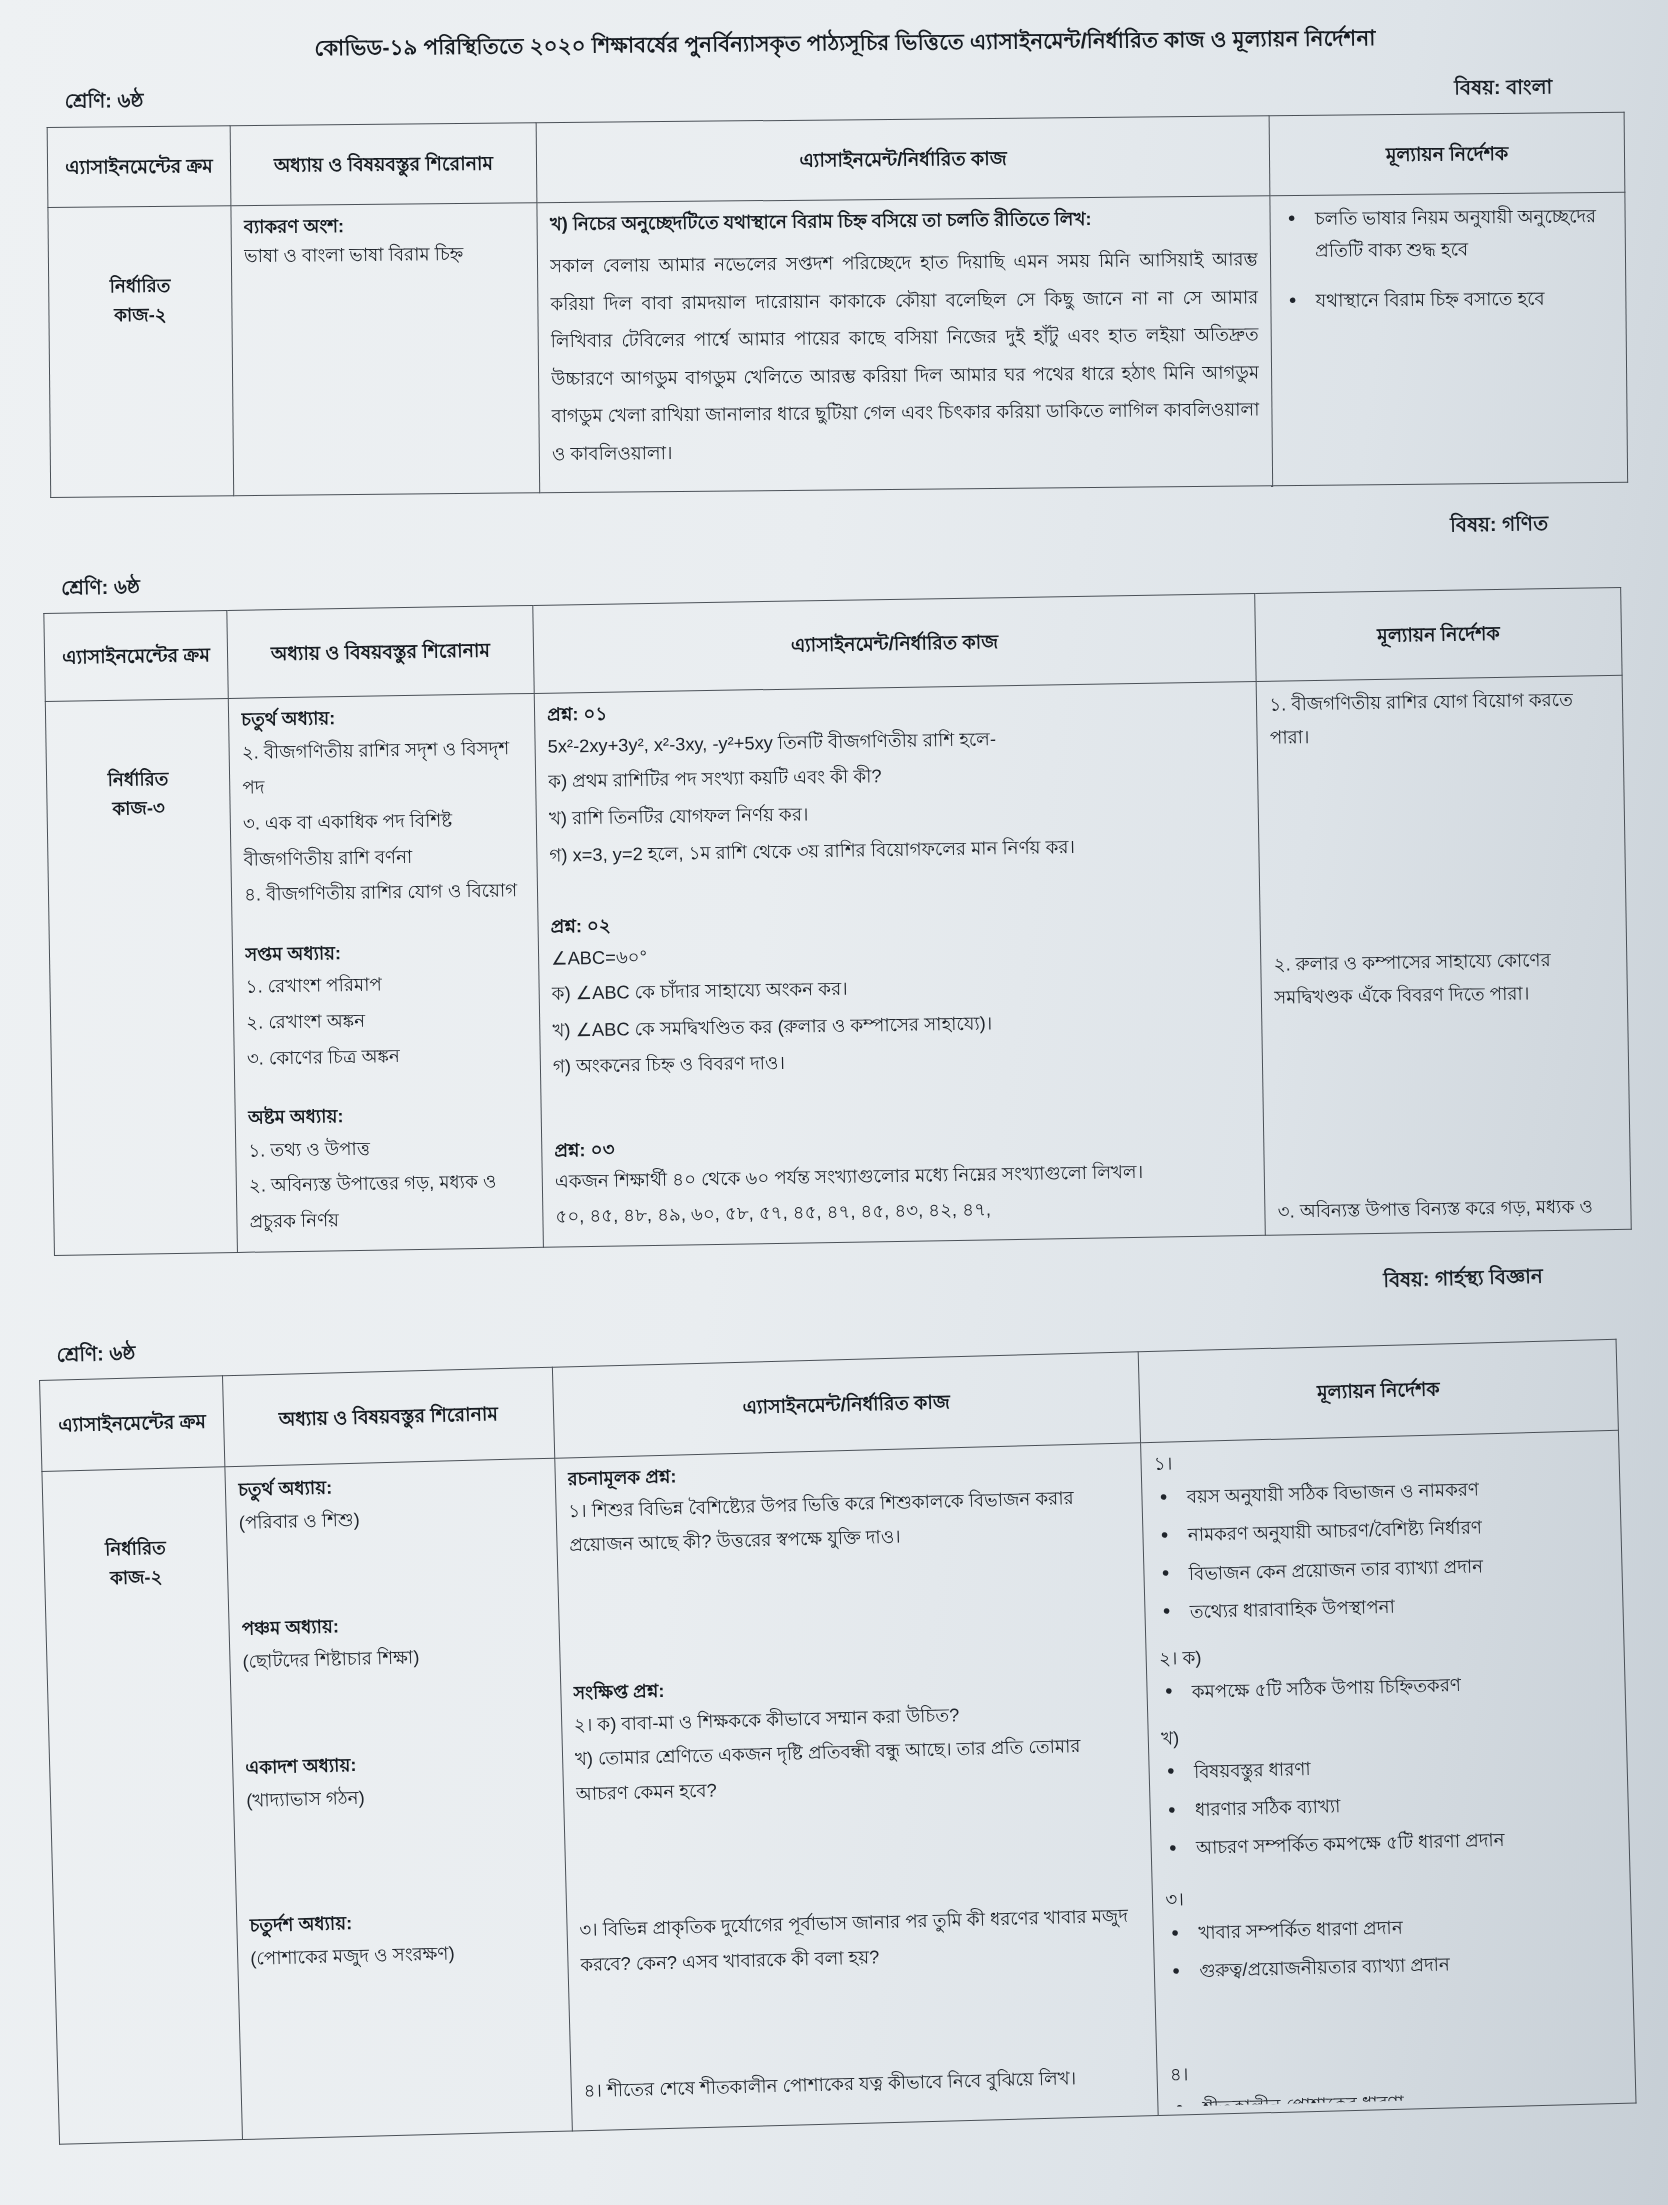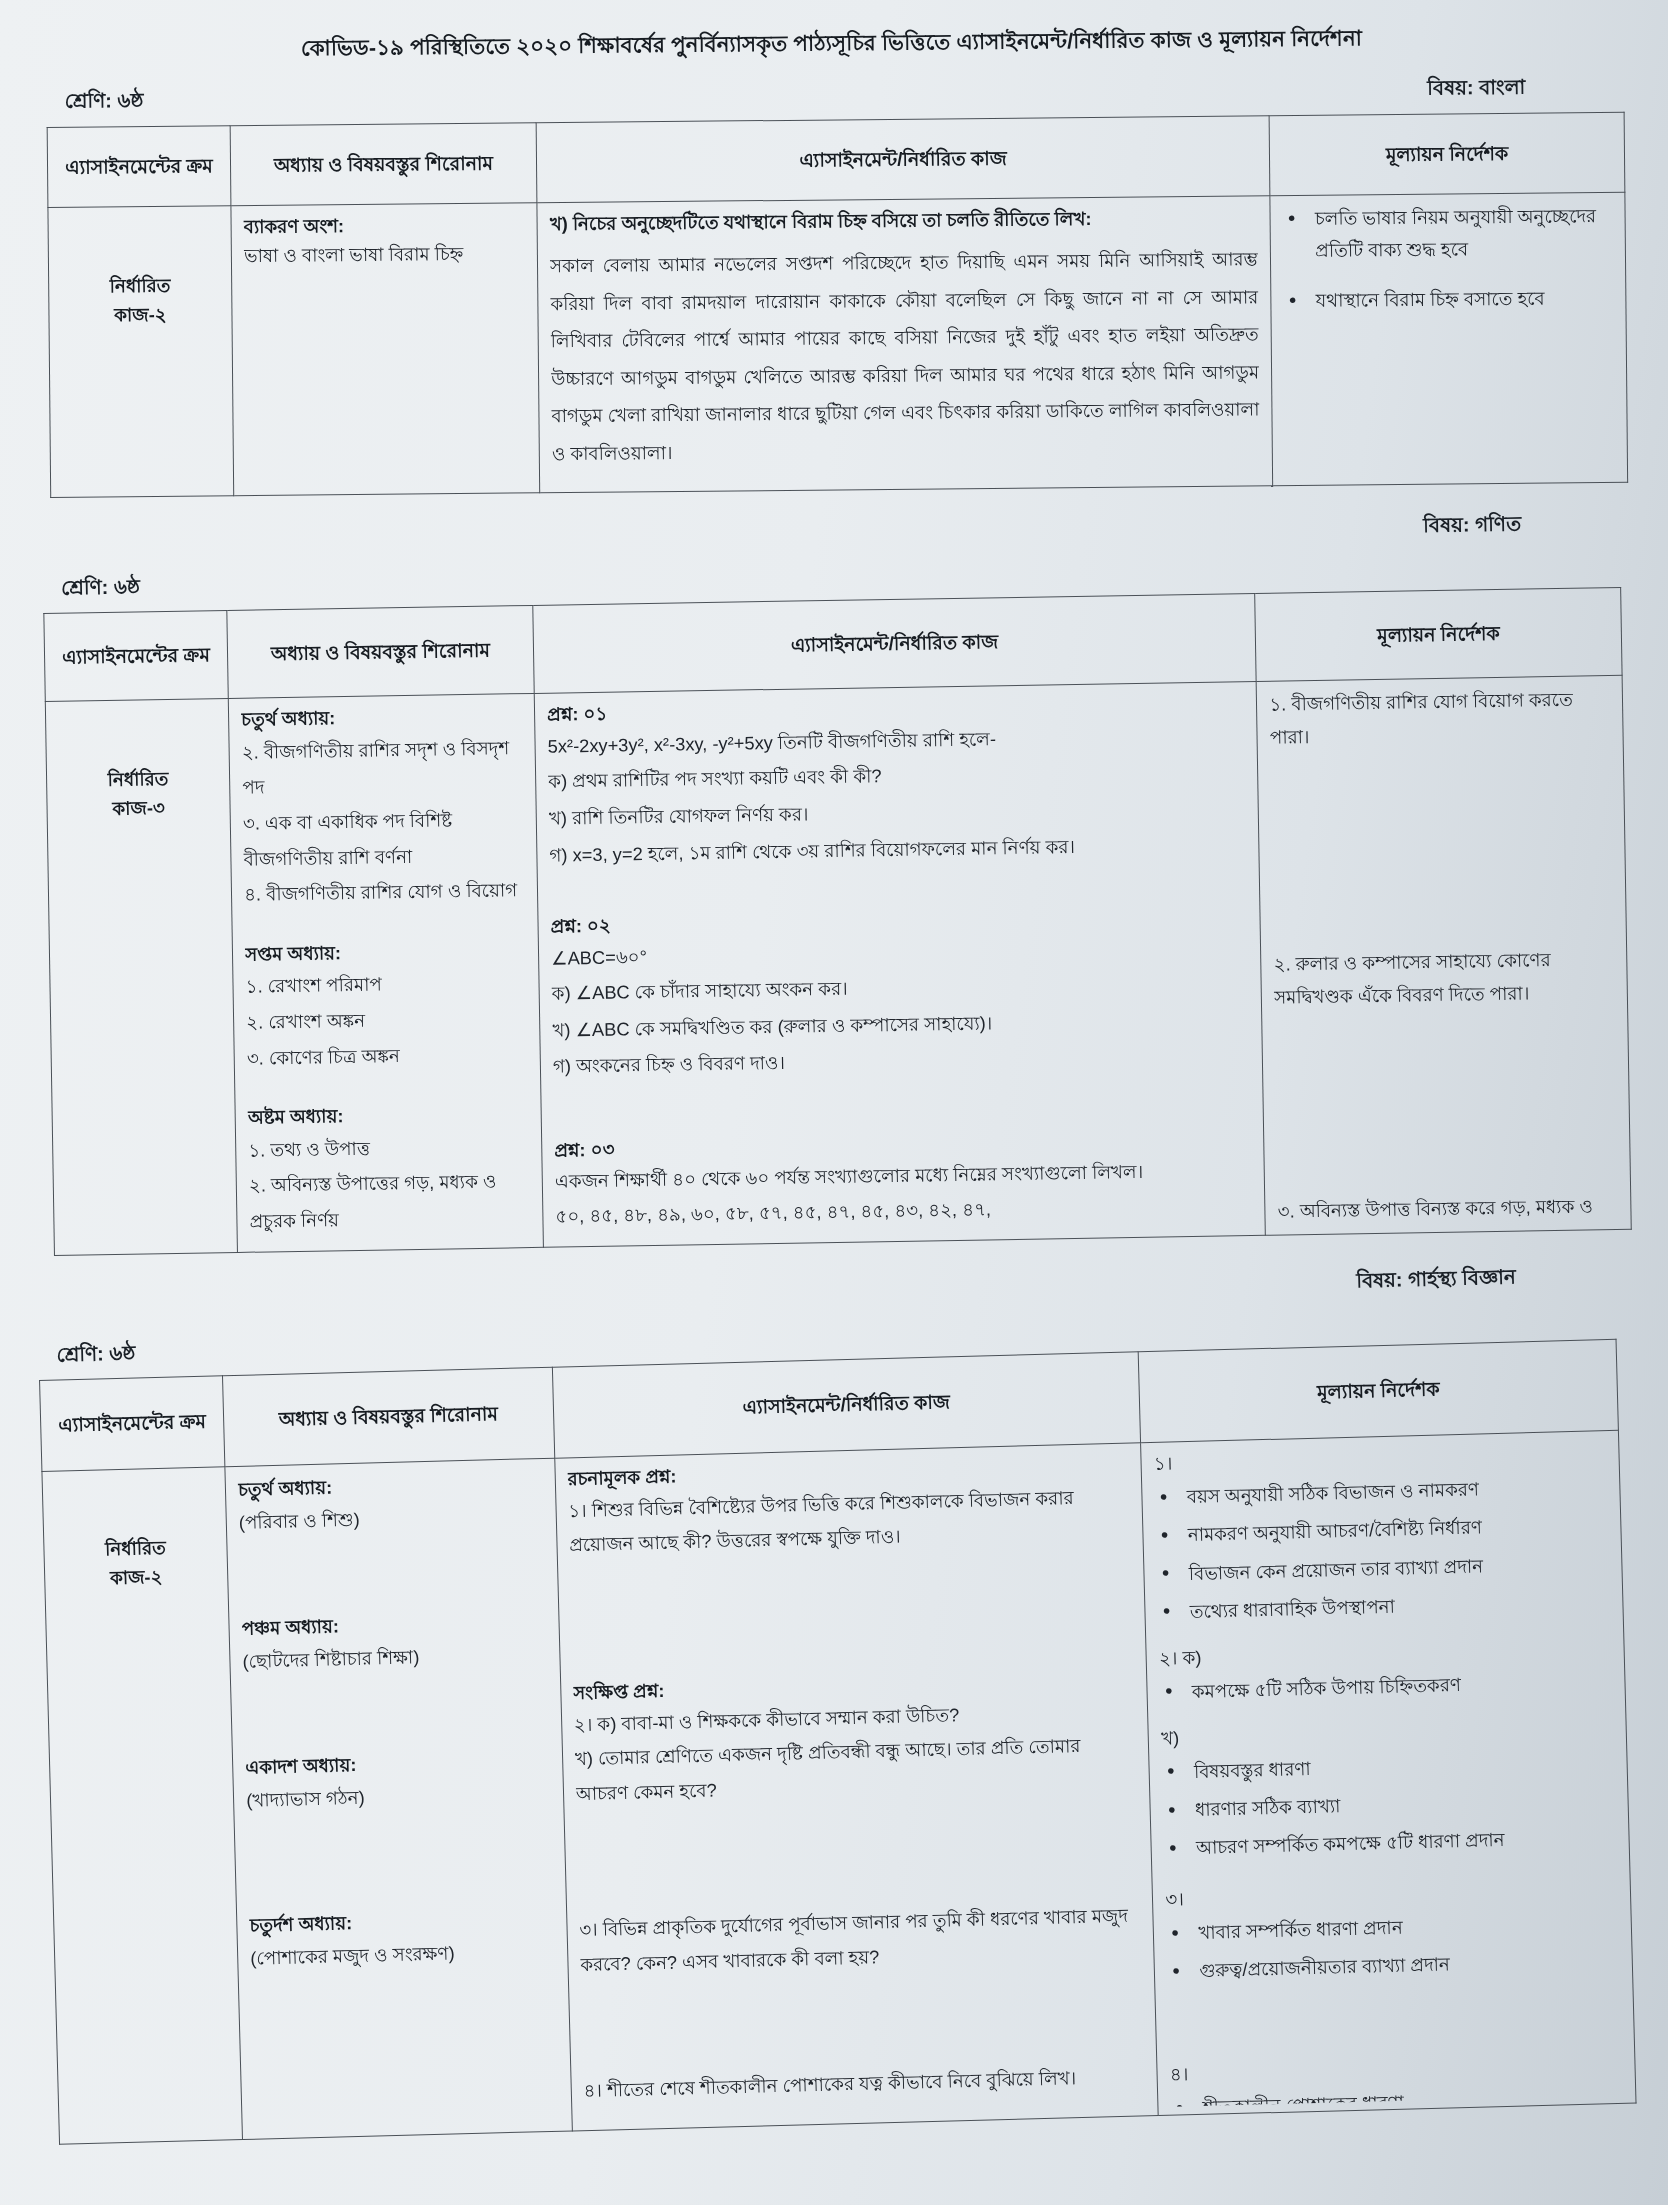--- a/index.html
+++ b/index.html
@@ -2,21 +2,21 @@
 <html style="font-size:9.8px"><head>
 <meta charset="utf-8">
 <style>
   html,body{margin:0;padding:0;}
   body{
     width:1668px;height:2205px;overflow:hidden;position:relative;
     background:linear-gradient(98deg,#eef1f3 0%,#e9edf0 45%,#dde3e8 72%,#c6ced5 100%);
     font-family:"Liberation Sans","DejaVu Sans",sans-serif;
     color:#20252c;font-size:18.3px;line-height:1.55;
   }
-  .sheet{padding:26px 49px 0 48px;}
+  .sheet{padding:26px 22px 0 48px;}
   .sec{transform-origin:0 50%;}
   .sec1{transform:rotate(-0.55deg);}
   .sec2{transform:rotate(-0.95deg);margin-top:35px;}
   .sec3{transform:rotate(-1.5deg);margin-top:44px;}
   .doc-title{
     text-align:center;font-size:21.4px;font-weight:700;color:#171c22;
     letter-spacing:0.1px;margin:8.6px 24.5px 18.3px 24.5px;
   }
   .meta-row{display:flex;justify-content:space-between;align-items:flex-end;
     padding:0 92px 9.8px 18.3px;font-size:20px;font-weight:700;color:#1a2027;}

